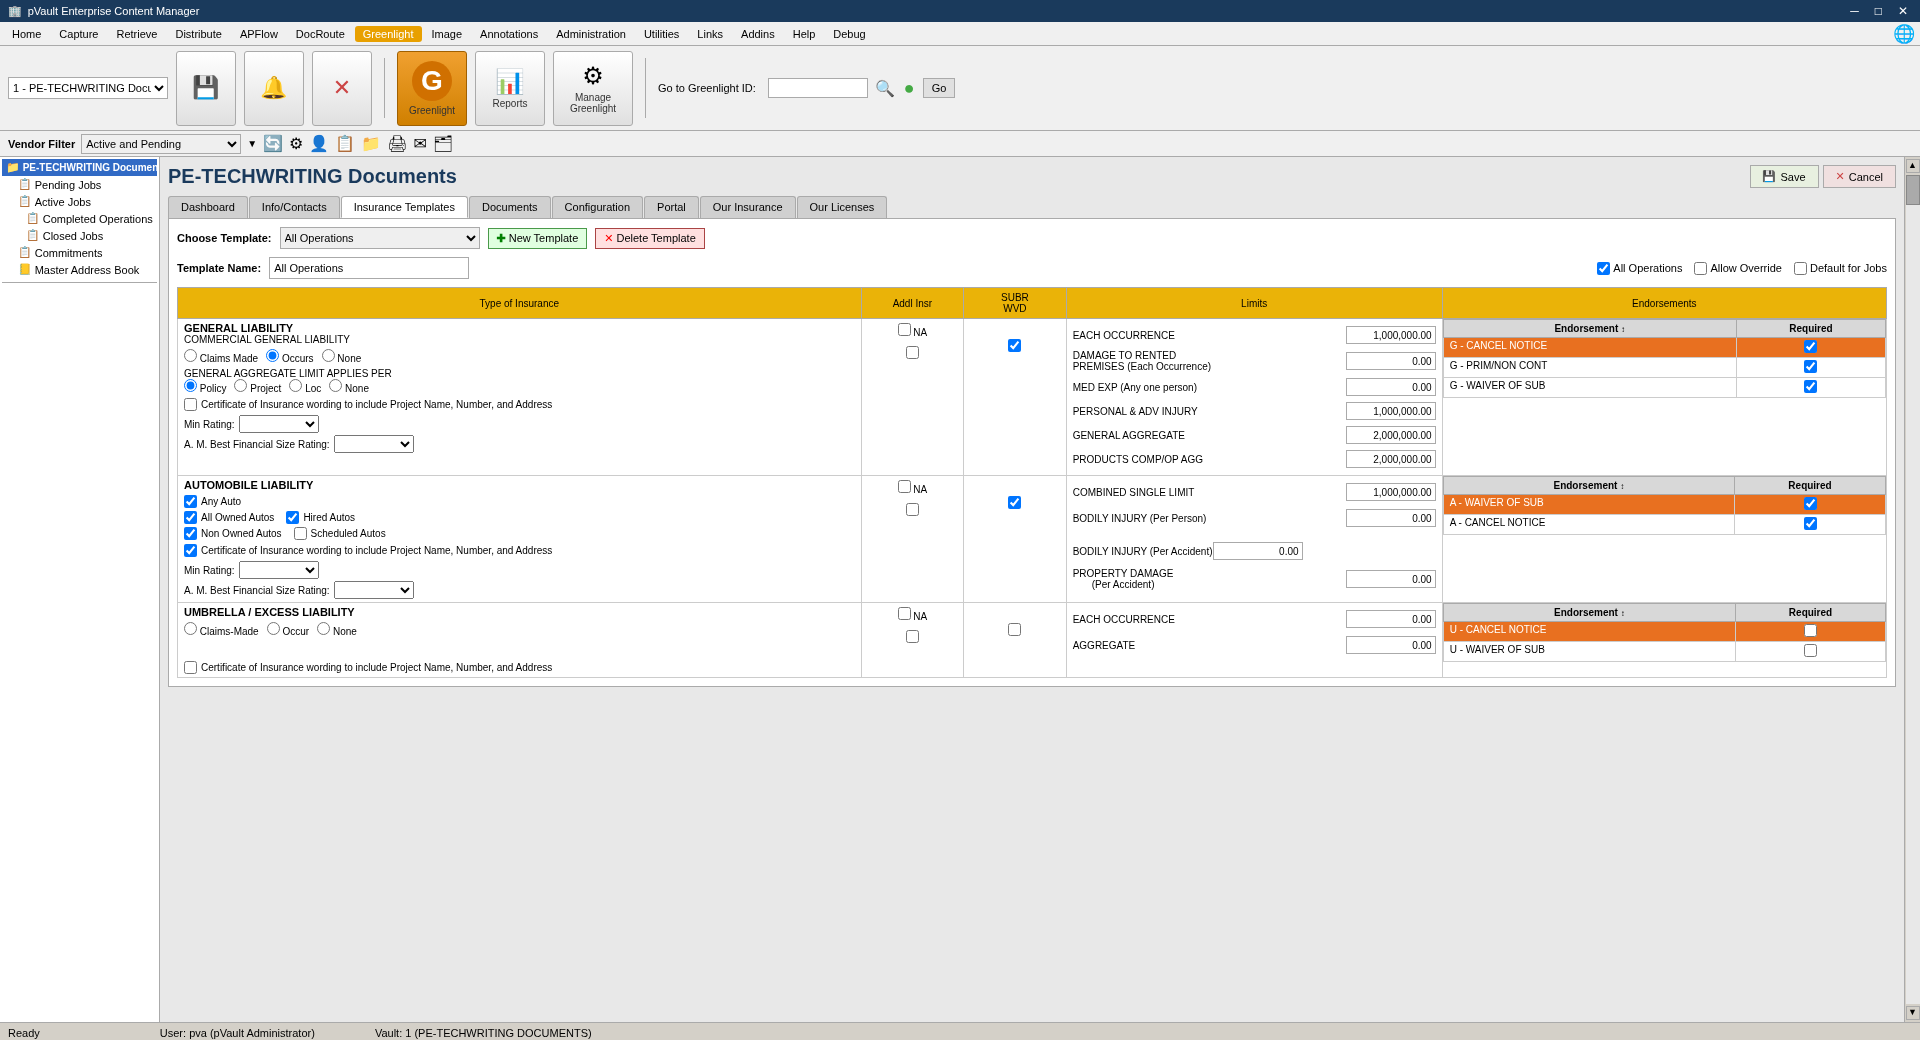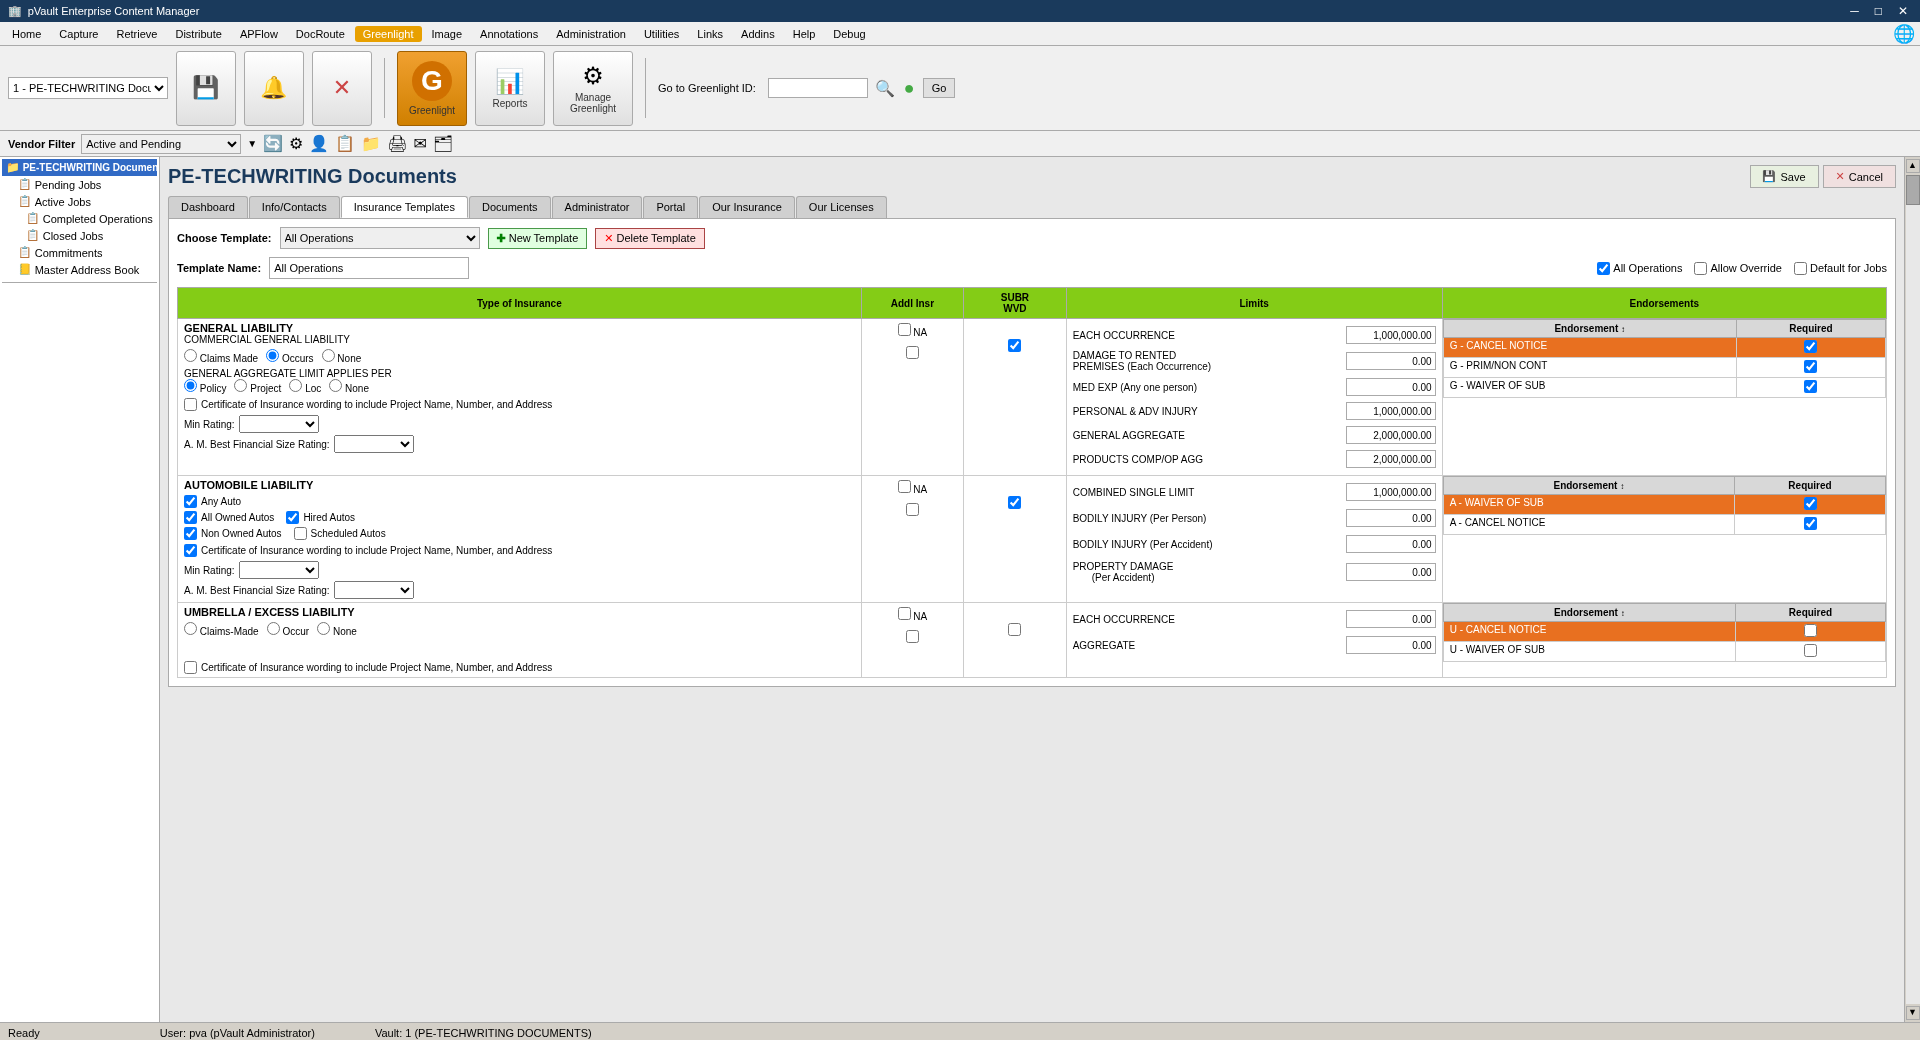--- a/index.html
+++ b/index.html
@@ -58,21 +58,21 @@
     .template-select { width: 200px; height: 22px; font-size: 11px; border: 1px solid #aaa; }
     .new-template-btn { background: #e0ffe0; border: 1px solid #4a9a4a; padding: 3px 8px; font-size: 11px; cursor: pointer; display: flex; align-items: center; gap: 3px; }
     .delete-template-btn { background: #ffe0e0; border: 1px solid #aa4444; padding: 3px 8px; font-size: 11px; cursor: pointer; display: flex; align-items: center; gap: 3px; }
     .template-name-row { display: flex; align-items: center; gap: 8px; margin-bottom: 8px; }
     .template-name-input { width: 200px; height: 22px; font-size: 11px; border: 1px solid #aaa; padding: 2px 4px; }
     .template-checkboxes { display: flex; align-items: center; gap: 12px; margin-left: auto; }
     .checkbox-label { display: flex; align-items: center; gap: 3px; font-size: 11px; }
     
     
     .insurance-table { width: 100%; border-collapse: collapse; font-size: 10px; }
-    .insurance-table th { background: #84cc16; border: 1px solid #aaa; padding: 4px 6px; text-align: center; font-weight: bold; }
+    .insurance-table th { background: #eab308; border: 1px solid #aaa; padding: 4px 6px; text-align: center; font-weight: normal; }
     .insurance-table td { border: 1px solid #ccc; padding: 3px 6px; vertical-align: top; }
     .limits-input { width: 90px; height: 18px; text-align: right; font-size: 10px; border: 1px solid #aaa; padding: 1px 3px; }
     .endorsement-table { width: 100%; border-collapse: collapse; font-size: 10px; padding-left: 40px; }
     .endorsement-table th { background: #d8d8d8; border: 1px solid #aaa; padding: 3px 6px; font-size: 10px; font-weight: bold; }
     .endorsement-table td { border: 1px solid #ccc; padding: 2px 6px; font-size: 10px; }
     .endorsement-row-selected { background: #e87020; color: white; }
     
     .radio-group { display: flex; gap: 8px; align-items: center; font-size: 10px; }
     .checkbox-row { display: flex; align-items: center; gap: 4px; font-size: 10px; flex-wrap: wrap; }
     
@@ -231,21 +231,21 @@
           <span>Cancel</span>
         </button>
       </div>
     </div>
 
     <div class="tabs">
       <div class="tab">Dashboard</div>
       <div class="tab">Info/Contacts</div>
       <div class="tab active">Insurance Templates</div>
       <div class="tab">Documents</div>
-      <div class="tab">Administrator</div>
+      <div class="tab">Configuration</div>
       <div class="tab">Portal</div>
       <div class="tab">Our Insurance</div>
       <div class="tab">Our Licenses</div>
     </div>
 
     <div class="tab-content">
 
       <div class="template-controls">
         <span class="template-label">Choose Template:</span>
         <select class="template-select">
@@ -424,21 +424,21 @@
             <td style="vertical-align:top;">
               <div style="display:flex; flex-direction:column; gap:8px; padding:4px 0;">
                 <div style="display:flex; justify-content:space-between; align-items:center;">
                   <span style="font-size:10px;">COMBINED SINGLE LIMIT</span>
                   <input type="text" class="limits-input" value="1,000,000.00" style="">
                 </div>
                 <div style="display:flex; justify-content:space-between; align-items:center;">
                   <span style="font-size:10px;">BODILY INJURY (Per Person)</span>
                   <input type="text" class="limits-input" value="0.00" style="">
                 </div>
-                <div style="display:flex; justify-content:space-between; align-items:center;">
+                <div style="display:flex; justify-content:flex-start; align-items:center;margin-top:7px;">
                   <span style="font-size:10px;">BODILY INJURY (Per Accident)</span>
                   <input type="text" class="limits-input" value="0.00" style="">
                 </div>
                 <div style="display:flex; justify-content:space-between; align-items:center;">
                   <span style="font-size:10px;text-align:center;">PROPERTY DAMAGE<br>(Per Accident)</span>
                   <input type="text" class="limits-input" value="0.00" style="">
                 </div>
               </div>
             </td>
             <td style="vertical-align:top; padding:0;">

